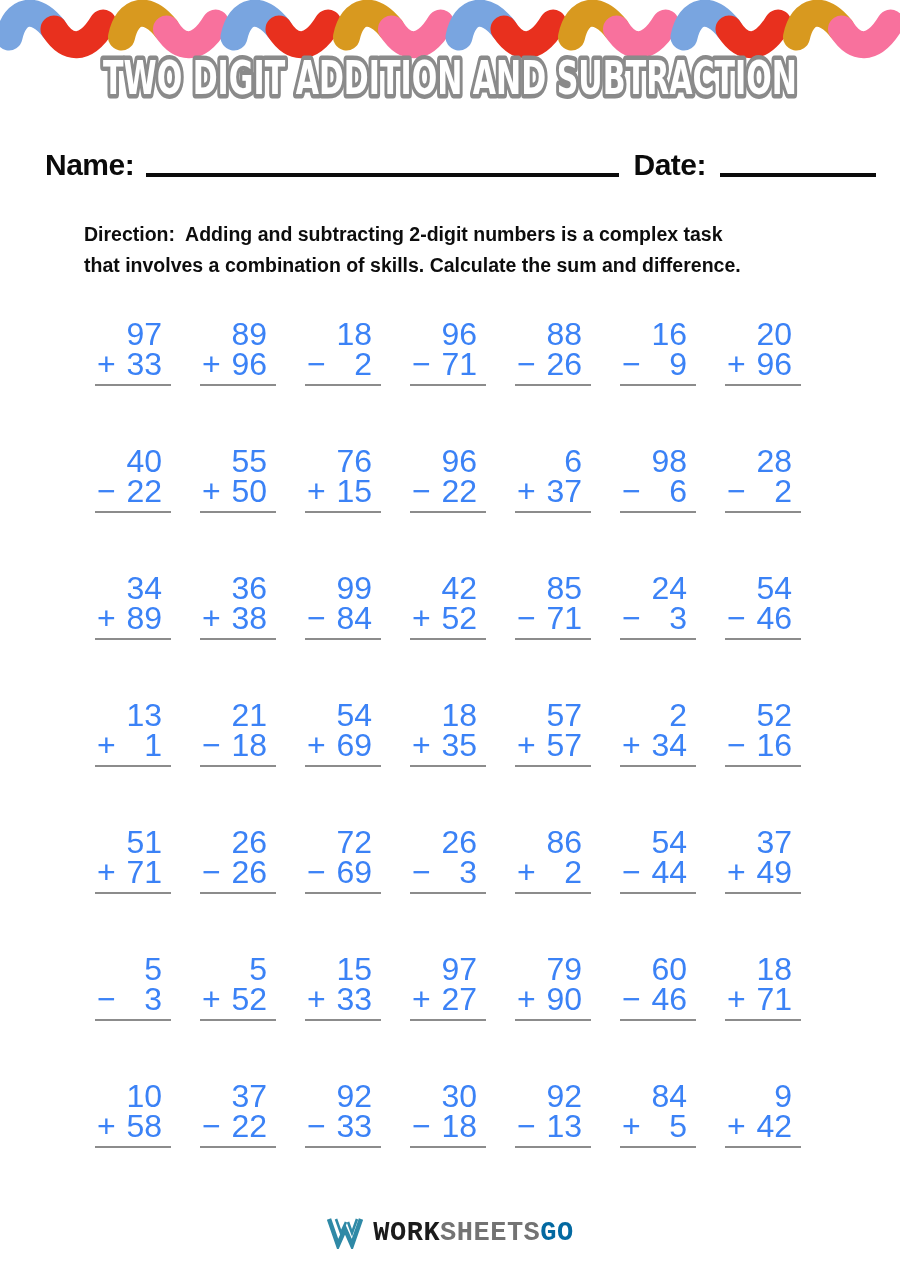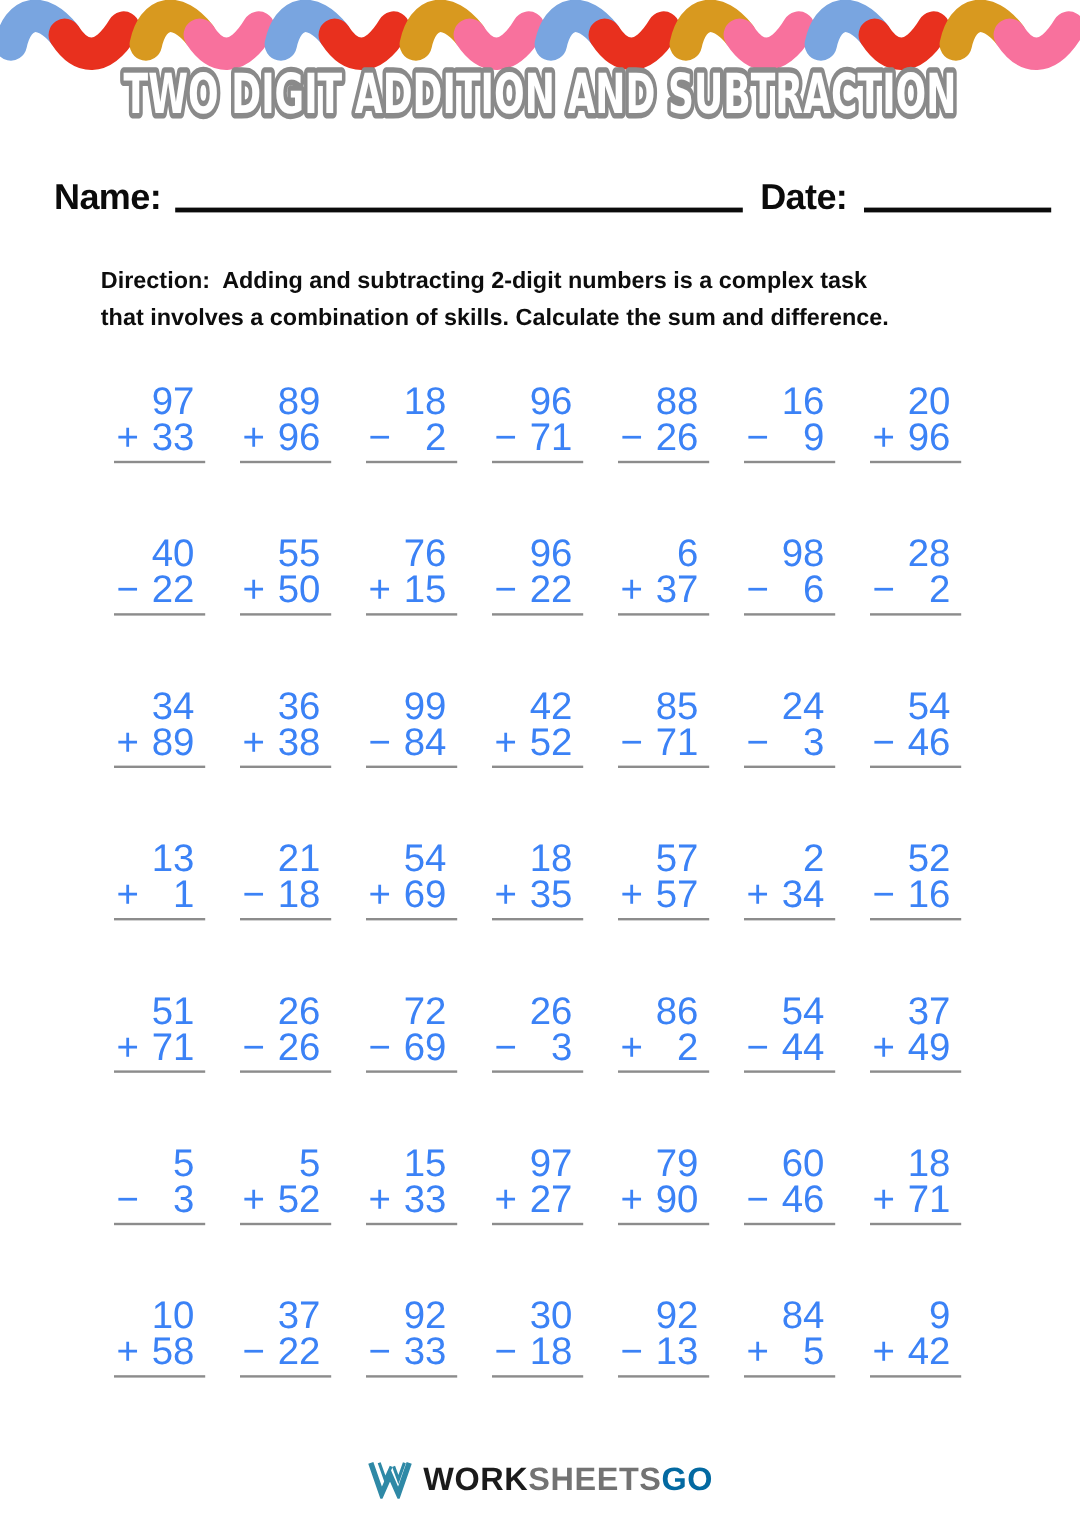--- a/index.html
+++ b/index.html
@@ -33,21 +33,21 @@
   
   .grid{position:absolute;top:319px;left:95px;right:99px;}
   .prob-row{display:flex;justify-content:space-between;margin-bottom:60px;}
   .pcell{width:76px;font-size:32px;color:#3b82f6;}
   .ptop{text-align:right;padding-right:9px;line-height:30px;}
   .psecond{display:flex;justify-content:space-between;padding-left:2px;padding-right:9px;line-height:30px;}
   .pline{border-bottom:2.5px solid #8c8c8c;margin-top:5px;}
   
   .footer{
     position:absolute;top:1210px;left:0;width:900px;height:46px;
-    display:flex;align-items:center;justify-content:center;gap:9px;
+    display:flex;align-items:center;justify-content:center;gap:9px;font-family:Liberation Mono, monospace;
   }
   .brand{font-weight:bold;font-size:27px;letter-spacing:0.5px;display:flex;}
   .w-icon{display:block;}
 </style>
 </head>
 <body>
 
 <svg class="wave-border" viewBox="0 0 900 62" id="waves">
     <path d="M9,37 C15,9 35,5 54,29" stroke="#79A5E0" stroke-width="27" stroke-linecap="round" fill="none"></path>
     <path d="M54,29 C67,49 85,53 103,23" stroke="#E8301E" stroke-width="27" stroke-linecap="round" fill="none"></path>

